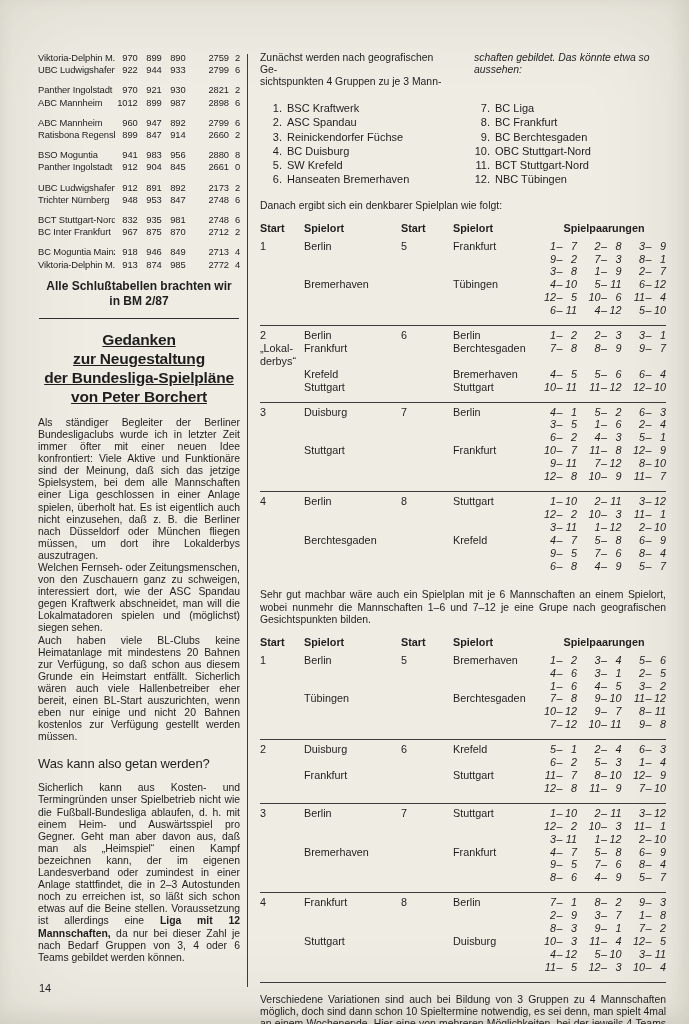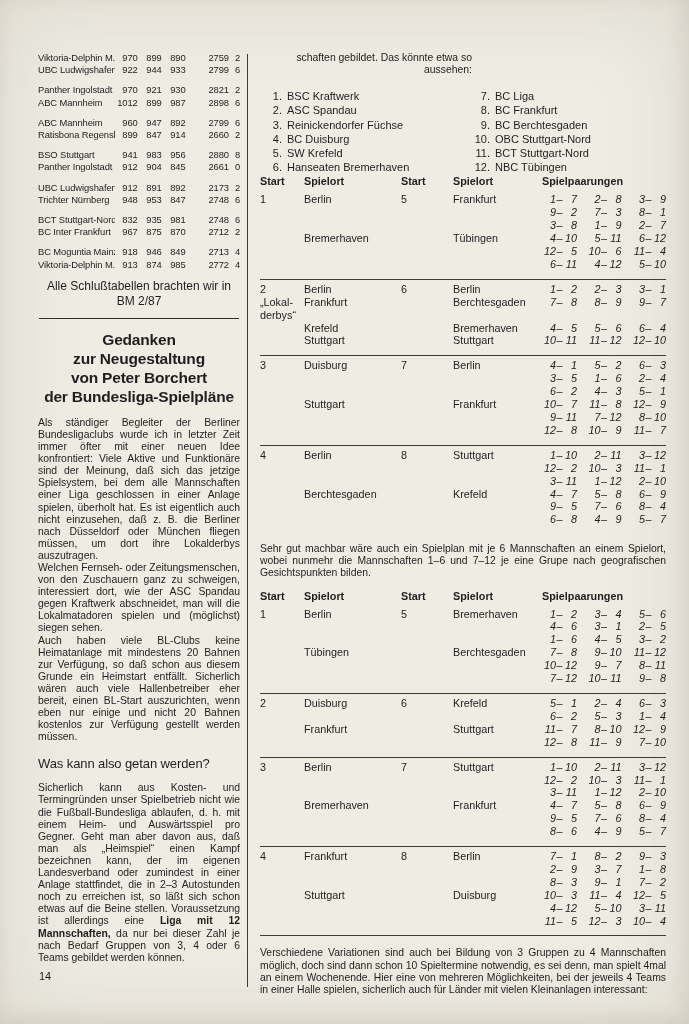--- a/index.html
+++ b/index.html
@@ -16,46 +16,46 @@
   .col-right{width:406px;flex:none;}
 
   
   .results{font-size:9.4px;line-height:12.2px;letter-spacing:-0.1px;}
   .rgroup{margin-bottom:8px;}
   .rrow{display:flex;}
   .rc-name{width:84px;white-space:nowrap;overflow:hidden;}
   .rc-n{text-align:right;}
   .rc-s1{width:24px}.rc-s2{width:26px}.rc-s3{width:26px}.rc-t{width:47px}.rc-p{width:12px}
 
-  .notice{font-weight:normal;font-size:12px;line-height:15px;text-align:center;margin:6px 4px 9px;}
+  .notice{font-weight:bold;font-size:12px;line-height:15px;text-align:center;margin:6px 4px 9px;}
   .notice-rule{border-top:1.5px solid #2e2e2e;margin:0 1px 11px;}
   .title{font-size:15.5px;line-height:19px;font-weight:bold;text-align:center;margin:0 0 11px;letter-spacing:-0.2px;}
-  .title span{display:block;}
+  .title span{display:block;text-decoration:underline;}
   .body{font-size:10.4px;line-height:12.1px;text-align:justify;margin:0;}
   .subhead{font-size:13px;line-height:16px;font-weight:normal;margin:13px 0 10px;letter-spacing:-0.1px;}
-  .pagenum{position:absolute;left:39px;bottom:42px;font-size:11px;}
+  .pagenum{position:absolute;left:39px;bottom:30px;font-size:11px;}
 
   
   .intro{display:flex;}
   .intro .half{width:192px;white-space:pre-line;text-align:left;}
-  .intro .half2{width:190px;margin-left:22px;white-space:pre-line;text-align:right;}
+  .intro .half2{width:190px;margin-left:22px;white-space:pre-line;text-align:left;font-style:italic;}
   .teams{display:flex;margin:13px 0 0;}
   .tcol{font-size:11px;line-height:14.2px;}
   .tcol1{width:208px;}
   .titem{display:flex;}
   .tnum{width:22px;text-align:right;margin-right:5px;flex:none;}
   .planintro{margin:13px 0 9px;text-align:left;}
 
   .shead{display:flex;font-weight:bold;font-size:10.8px;line-height:14px;margin-bottom:2px;}
   .c1{width:44px;flex:none;}
   .c2{width:97px;flex:none;}
   .c3{width:52px;flex:none;}
   .c4{width:89px;flex:none;}
   .c5{width:124px;flex:none;}
-  .shead .c5{text-align:left;}
+  .shead .c5{text-align:center;}
   .srow{padding:3px 0 8px;}
   .srows .srow + .srow{border-top:1px solid #3c3c3c;}
   .sline{display:flex;font-size:10.8px;line-height:12.9px;}
   .sline .c5{display:flex;justify-content:space-between;}
   .pair{display:inline-flex;}
   .pa{width:14px;text-align:right;display:inline-block;}
   .pd{width:7px;text-align:center;display:inline-block;}
   .pb{width:14px;text-align:right;display:inline-block;}
   .sched.bottom-rule{border-bottom:1px solid #3c3c3c;}
   .mid{margin:9px 0 9px;}
@@ -118,21 +118,21 @@
               <span class="rc-name">Ratisbona Regensb.</span>
               <span class="rc-n rc-s1">899</span>
               <span class="rc-n rc-s2">847</span>
               <span class="rc-n rc-s3">914</span>
               <span class="rc-n rc-t">2660</span>
               <span class="rc-n rc-p">2</span>
             </div>
           </div>
           <div class="rgroup">
             <div class="rrow">
-              <span class="rc-name">BSO Stuttgart</span>
+              <span class="rc-name">BSO Moguntia</span>
               <span class="rc-n rc-s1">941</span>
               <span class="rc-n rc-s2">983</span>
               <span class="rc-n rc-s3">956</span>
               <span class="rc-n rc-t">2880</span>
               <span class="rc-n rc-p">8</span>
             </div>
             <div class="rrow">
               <span class="rc-name">Panther Ingolstadt</span>
               <span class="rc-n rc-s1">912</span>
               <span class="rc-n rc-s2">904</span>
@@ -194,34 +194,36 @@
               <span class="rc-n rc-t">2772</span>
               <span class="rc-n rc-p">4</span>
             </div>
           </div>
         </div>
       <div class="notice">Alle Schlußtabellen brachten wir in BM 2/87</div>
       <div class="notice-rule"></div>
       <h1 class="title">
         <span>Gedanken</span>
         <span>zur Neugestaltung</span>
+        <span>der Bundesliga-Spielpläne</span>
         <span>von Peter Borchert</span>
-        <span>der Bundesliga-Spielpläne</span>
       </h1>
       <p class="body">Als ständiger Begleiter der Berliner Bundesligaclubs wurde ich in letzter Zeit immer öfter mit einer neuen Idee konfrontiert: Viele Aktive und Funktionäre sind der Meinung, daß sich das jetzige Spielsystem, bei dem alle Mannschaften einer Liga geschlossen in einer Anlage spielen, überholt hat. Es ist eigentlich auch nicht einzusehen, daß z. B. die Berliner nach Düsseldorf oder München fliegen müssen, um dort ihre Lokalderbys auszutragen.</p>
       <p class="body">Welchen Fernseh- oder Zeitungsmenschen, von den Zuschauern ganz zu schweigen, interessiert dort, wie der ASC Spandau gegen Kraftwerk abschneidet, man will die Lokalmatadoren spielen und (möglichst) siegen sehen.</p>
       <p class="body">Auch haben viele BL-Clubs keine Heimatanlage mit mindestens 20 Bahnen zur Verfügung, so daß schon aus diesem Grunde ein Heimstart entfällt. Sicherlich wären auch viele Hallenbetreiber eher bereit, einen BL-Start auszurichten, wenn eben nur einige und nicht 20 Bahnen kostenlos zur Verfügung gestellt werden müssen.</p>
       <h2 class="subhead">Was kann also getan werden?</h2>
       <p class="body"><span>Sicherlich kann aus Kosten- und Termingründen unser Spielbetrieb nicht wie die Fußball-Bundesliga ablaufen, d. h. mit einem Heim- und Auswärtsspiel pro Gegner. Geht man aber davon aus, daß man als „Heimspiel“ einen Kampf bezeichnen kann, der im eigenen Landesverband oder zumindest in einer Anlage stattfindet, die in 2–3 Autostunden noch zu erreichen ist, so läßt sich schon etwas auf die Beine stellen. Voraussetzung ist allerdings eine </span><strong>Liga mit 12 Mannschaften,</strong><span> da nur bei dieser Zahl je nach Bedarf Gruppen von 3, 4 oder 6 Teams gebildet werden können.</span></p>
     </div>
 
     <div class="vrule"></div>
 
     <div class="col-right">
       <div class="intro">
+        <p class="body half">Zunächst werden nach geografischen Ge-
+sichtspunkten 4 Gruppen zu je 3 Mann-</p>
         <p class="body half2">schaften gebildet. Das könnte etwa so
 aussehen:</p>
       </div>
       <div class="teams" id="teams">
           <div class="tcol tcol1">
             <div class="titem">
               <span class="tnum">1.</span>
               <span class="tname">BSC Kraftwerk</span>
             </div>
             <div class="titem">
@@ -265,20 +267,21 @@
             <div class="titem">
               <span class="tnum">11.</span>
               <span class="tname">BCT Stuttgart-Nord</span>
             </div>
             <div class="titem">
               <span class="tnum">12.</span>
               <span class="tname">NBC Tübingen</span>
             </div>
           </div>
         </div>
+      <p class="body planintro">Danach ergibt sich ein denkbarer Spielplan wie folgt:</p>
 
       <div class="sched">
         <div class="shead">
           <div class="c1">Start</div>
           <div class="c2">Spielort</div>
           <div class="c3">Start</div>
           <div class="c4">Spielort</div>
           <div class="c5">Spielpaarungen</div>
         </div>
         <div class="srows" id="table1-rows">

